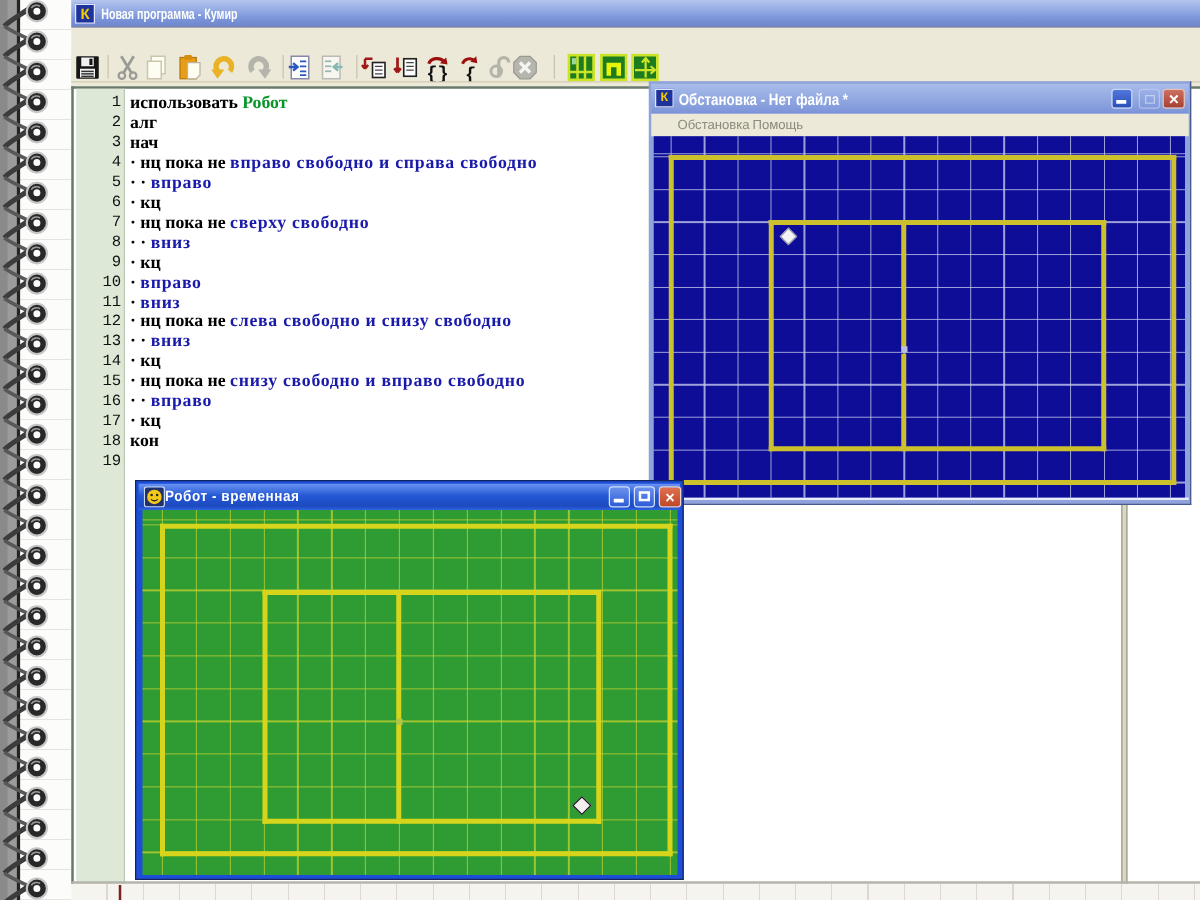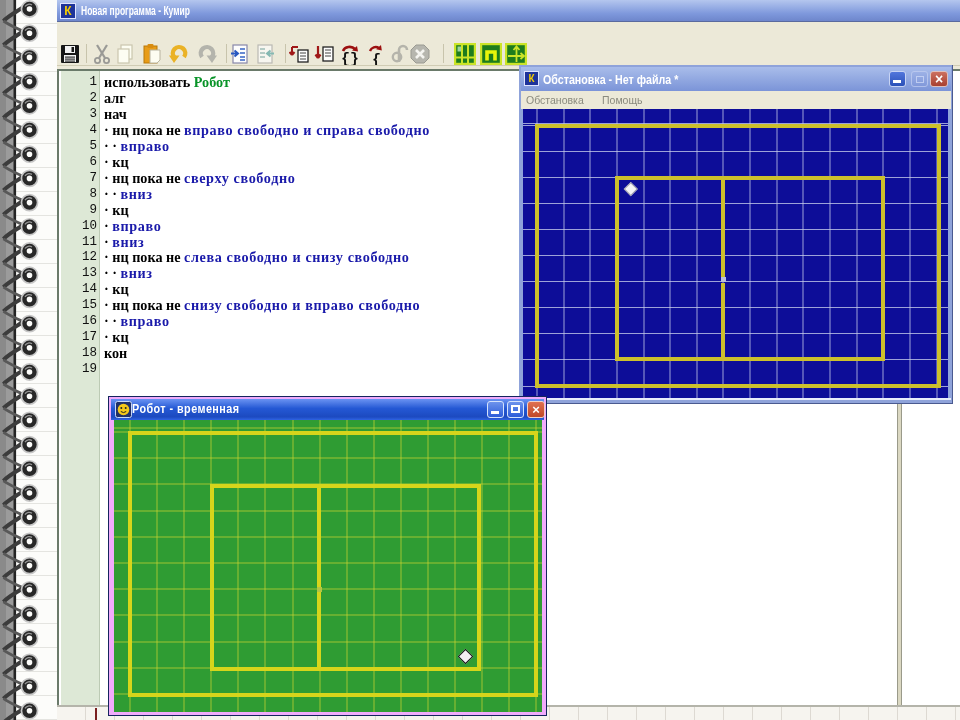--- a/index.html
+++ b/index.html
@@ -34,21 +34,21 @@
 #otitle .kicon{left:3px;top:4px;width:15px;height:15px;font-size:10px;line-height:13px}
 #omenu{left:2px;top:26px;width:430px;height:18px;background:#ece9d8;font-size:10.5px;color:#8a8a7e}
 #ofield{left:4px;top:44px;width:425px;height:289px;background:#0d0d98}
 
 #ogrid{left:0;top:0;width:425px;height:289px;
  background-image:repeating-linear-gradient(90deg,rgba(198,204,234,0.78) 0px,rgba(198,204,234,0.78) 1px,transparent 1px,transparent 26.64px),repeating-linear-gradient(rgba(198,204,234,0.78) 0px,rgba(198,204,234,0.78) 1px,transparent 1px,transparent 26.05px);
  background-position:13.5px 16px}
 .ow{background:#ccc02c}
 .btn{border-radius:3px}
 
-#rwin{left:108px;top:396px;width:439px;height:320px;background:#f0abfc;border:1px solid #14245e}
+#rwin{left:108px;top:384px;width:439px;height:320px;background:#1d4ed8;border:1px solid #14245e}
 #rtitle{left:2px;top:2px;width:433px;height:21px;background:linear-gradient(#6a93f2,#2458d4 45%,#1c4ac0 85%,#2f63e2)}
 #rfield{left:5px;top:23px;width:428px;height:292px;background:#2f9c33}
 #rgrid{left:0;top:0;width:428px;height:292px;
  background-image:repeating-linear-gradient(90deg,rgba(202,212,48,0.72) 0px,rgba(202,212,48,0.72) 1px,transparent 1px,transparent 27.09px),repeating-linear-gradient(rgba(202,212,48,0.72) 0px,rgba(202,212,48,0.72) 1px,transparent 1px,transparent 26.2px);
  background-position:15.5px 11.5px}
 .rw{background:#d6d51b}
 .diam{transform:rotate(45deg)}
 </style></head>
 <body>
 <div id="page">
@@ -225,21 +225,21 @@
    <div class="abs ttext" style="left:22px;top:5px;font-size:13px">Обстановка - Нет файла *</div>
    <div class="abs btn" style="left:368px;top:4px;width:17px;height:16px;background:linear-gradient(#5276dc,#2a50b8);border:1px solid #c8d4f4">
           <div class="abs" style="left:3px;bottom:3px;width:8px;height:3px;background:#fff"></div>
         </div>
    <div class="abs btn" style="left:390px;top:4px;width:17px;height:16px;background:linear-gradient(#9cb0e6,#8198da);border:1px solid #c4d0f2;opacity:.7">
           <div class="abs" style="left:4px;top:4px;width:8px;height:7px;border:1px solid #d4defa"></div>
         </div>
    <div class="abs btn" style="left:409px;top:4px;width:18px;height:16px;background:linear-gradient(#cc7060,#a84030);border:1px solid #e0c0bc;color:#fff;font-weight:bold;font-size:14px;text-align:center;line-height:14px">×</div>
  </div>
  <div class="abs" id="omenu">
-        <span class="abs" style="left:5px;top:3px">Обстановка</span>
+        <span class="abs" style="left:21px;top:3px">Обстановка</span>
         <span class="abs" style="left:81px;top:3px">Помощь</span>
       </div>
  <div class="abs" style="left:2px;top:333px;width:430px;height:1.5px;background:#e8ecfa"></div>
  <div class="abs" id="ofield">
    <div class="abs" id="ogrid"></div>
 
    <div class="abs ow" style="left:11.5px;top:14.5px;width:406px;height:4px"></div>
    <div class="abs ow" style="left:11.5px;top:274.5px;width:406px;height:4px"></div>
    <div class="abs ow" style="left:11.5px;top:14.5px;width:4px;height:264px"></div>
    <div class="abs ow" style="left:413.5px;top:14.5px;width:4px;height:264px"></div>

